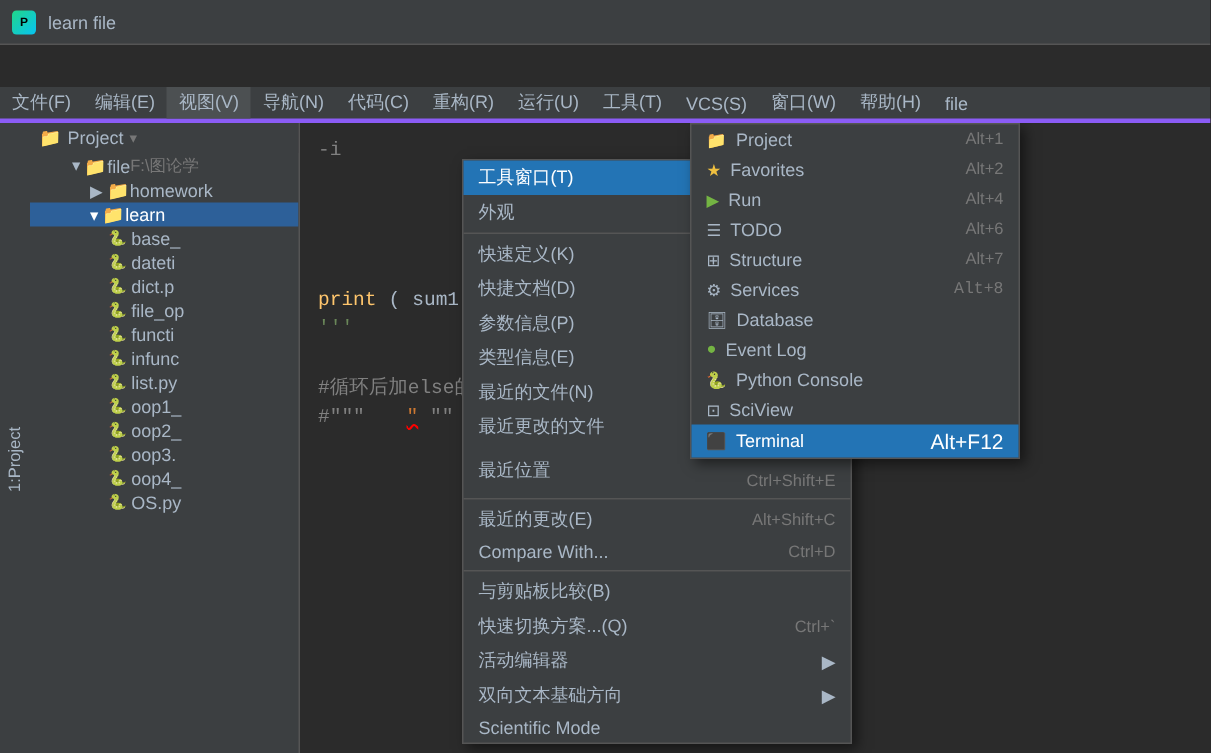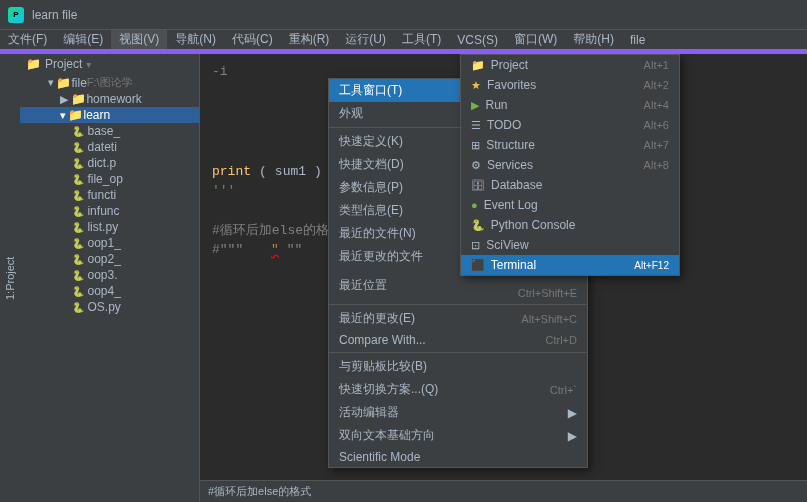--- a/index.html
+++ b/index.html
@@ -20,21 +20,22 @@
       display: flex;
       align-items: center;
       padding: 0 8px;
       border-bottom: 1px solid #555;
     }
     #menubar {
       height: 24px;
       background: #3c3f41;
       display: flex;
       align-items: center;
-      border-bottom: 5px solid #8b5cf6;
+      border-bottom: 3px solid #8b5cf6;
+      margin-top: 28px;
     }
     .menu-item {
       padding: 0 8px;
       height: 100%;
       display: flex;
       align-items: center;
       cursor: pointer;
       font-size: 12px;
       color: #a9b7c6;
       white-space: nowrap;
@@ -114,21 +115,21 @@
     }
     .code-line { display: flex; gap: 8px; }
     .string { color: #6a8759; }
     .comment { color: #808080; }
     .func-name { color: #ffc66d; }
     .var { color: #a9b7c6; }
     
     #dropdown-view {
       position: absolute;
       top: 24px;
-      left: 128px;
+      left: 108px;
       background: #3c3f41;
       border: 1px solid #555;
       width: 260px;
       z-index: 100;
       box-shadow: 3px 3px 8px rgba(0,0,0,0.5);
     }
     #dropdown-tools {
       position: absolute;
       top: 0px;
       left: 260px;
@@ -395,21 +396,21 @@
             <span style="margin-right: 6px; font-size: 11px;">⊞</span>
             <span>Structure</span>
           </span>
           <span class="shortcut" style="font-size: 11px; color: rgb(119, 119, 119);">Alt+7</span>
         </div>
         <div class="dropdown-item">
           <span class="item-left">
             <span style="margin-right: 6px; font-size: 11px;">⚙</span>
             <span>Services</span>
           </span>
-          <span class="shortcut" style="font-size: 11px; color: rgb(119, 119, 119);">Alt+8</span>
+          <span class="shortcut" style="font-size: 11px; color: rgb(119, 119, 119); font-family: Liberation Mono, monospace;">Alt+8</span>
         </div>
         <div class="dropdown-item">
           <span class="item-left">
             <span style="margin-right: 6px; font-size: 11px;">🗄</span>
             <span>Database</span>
           </span>
         </div>
         <div class="dropdown-item">
           <span class="item-left">
             <span style="margin-right: 6px; font-size: 11px; color: rgb(116, 180, 67);">●</span>
@@ -426,21 +427,21 @@
           <span class="item-left">
             <span style="margin-right: 6px; font-size: 11px;">⊡</span>
             <span>SciView</span>
           </span>
         </div>
         <div class="dropdown-item highlighted">
           <span class="item-left">
             <span style="margin-right: 6px; font-size: 11px;">⬛</span>
             <span>Terminal</span>
           </span>
-          <span class="" style="font-size: 10px; color: rgb(255, 255, 255);">Alt+F12</span>
+          <span class="" style="font-size: 14px; color: rgb(255, 255, 255);">Alt+F12</span>
         </div>
       </div>
 
     <div id="statusbar">
       <span>#循环后加else的格式</span>
     </div>
   </div>
 </div>
 
 </body></html>

